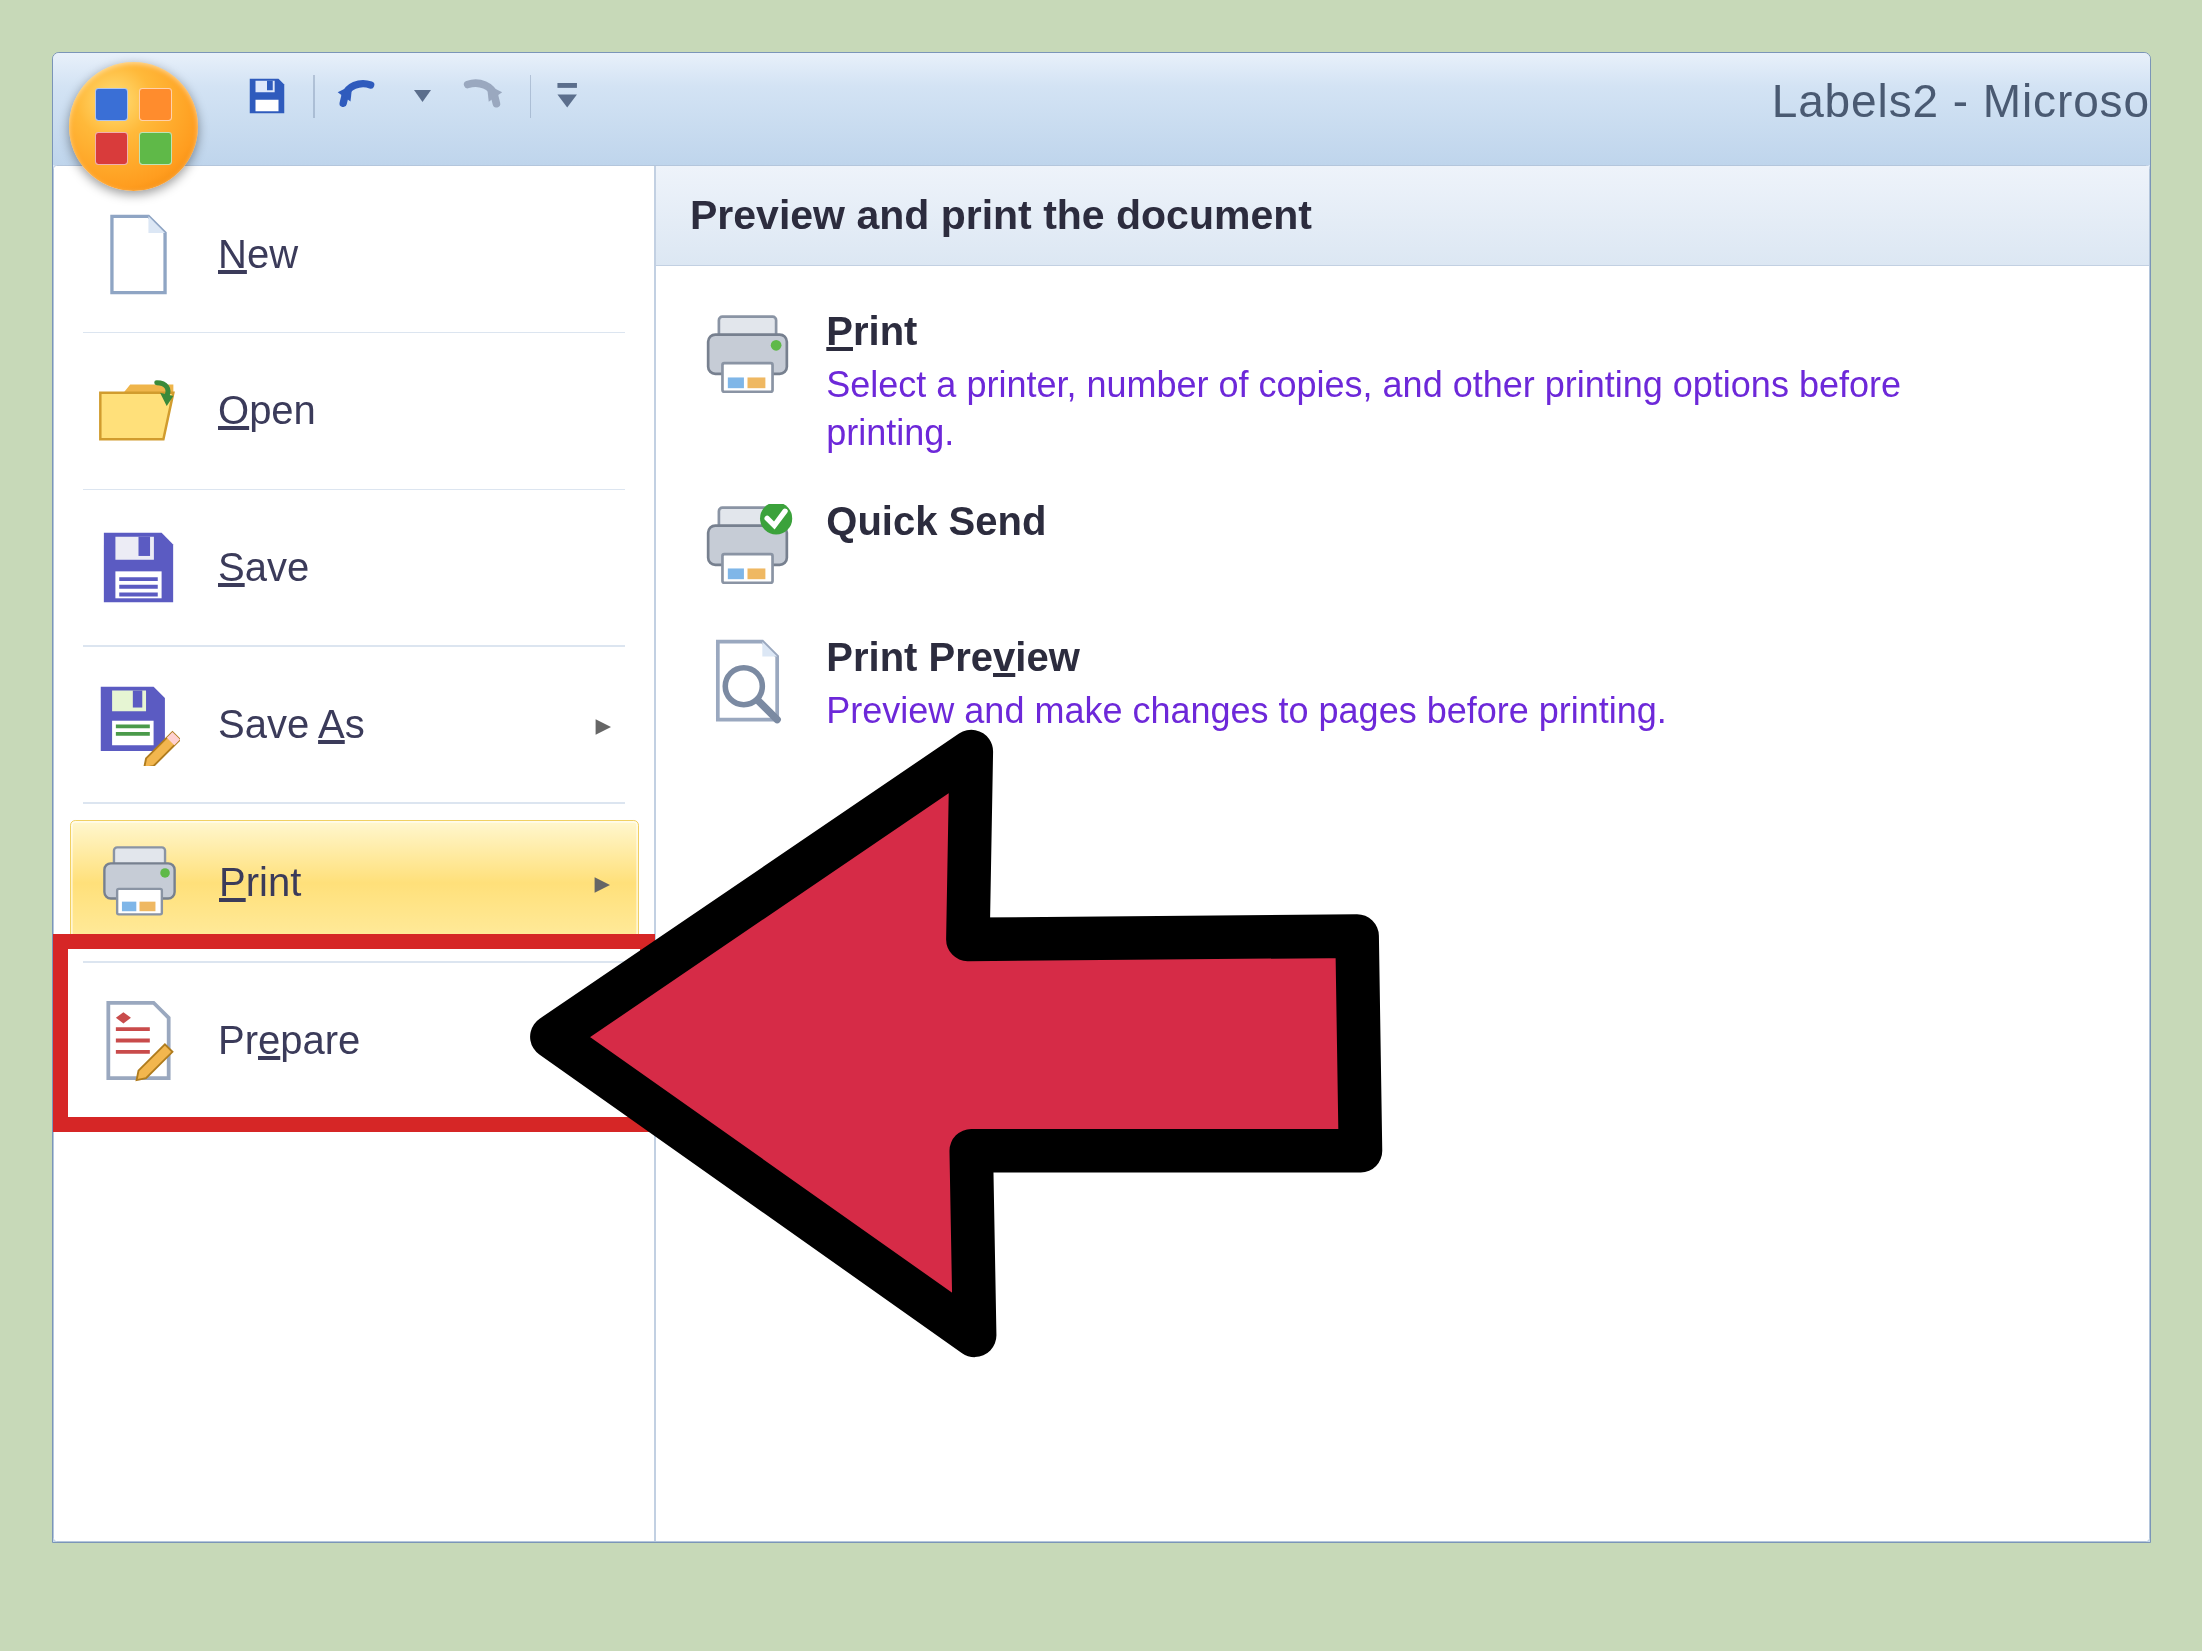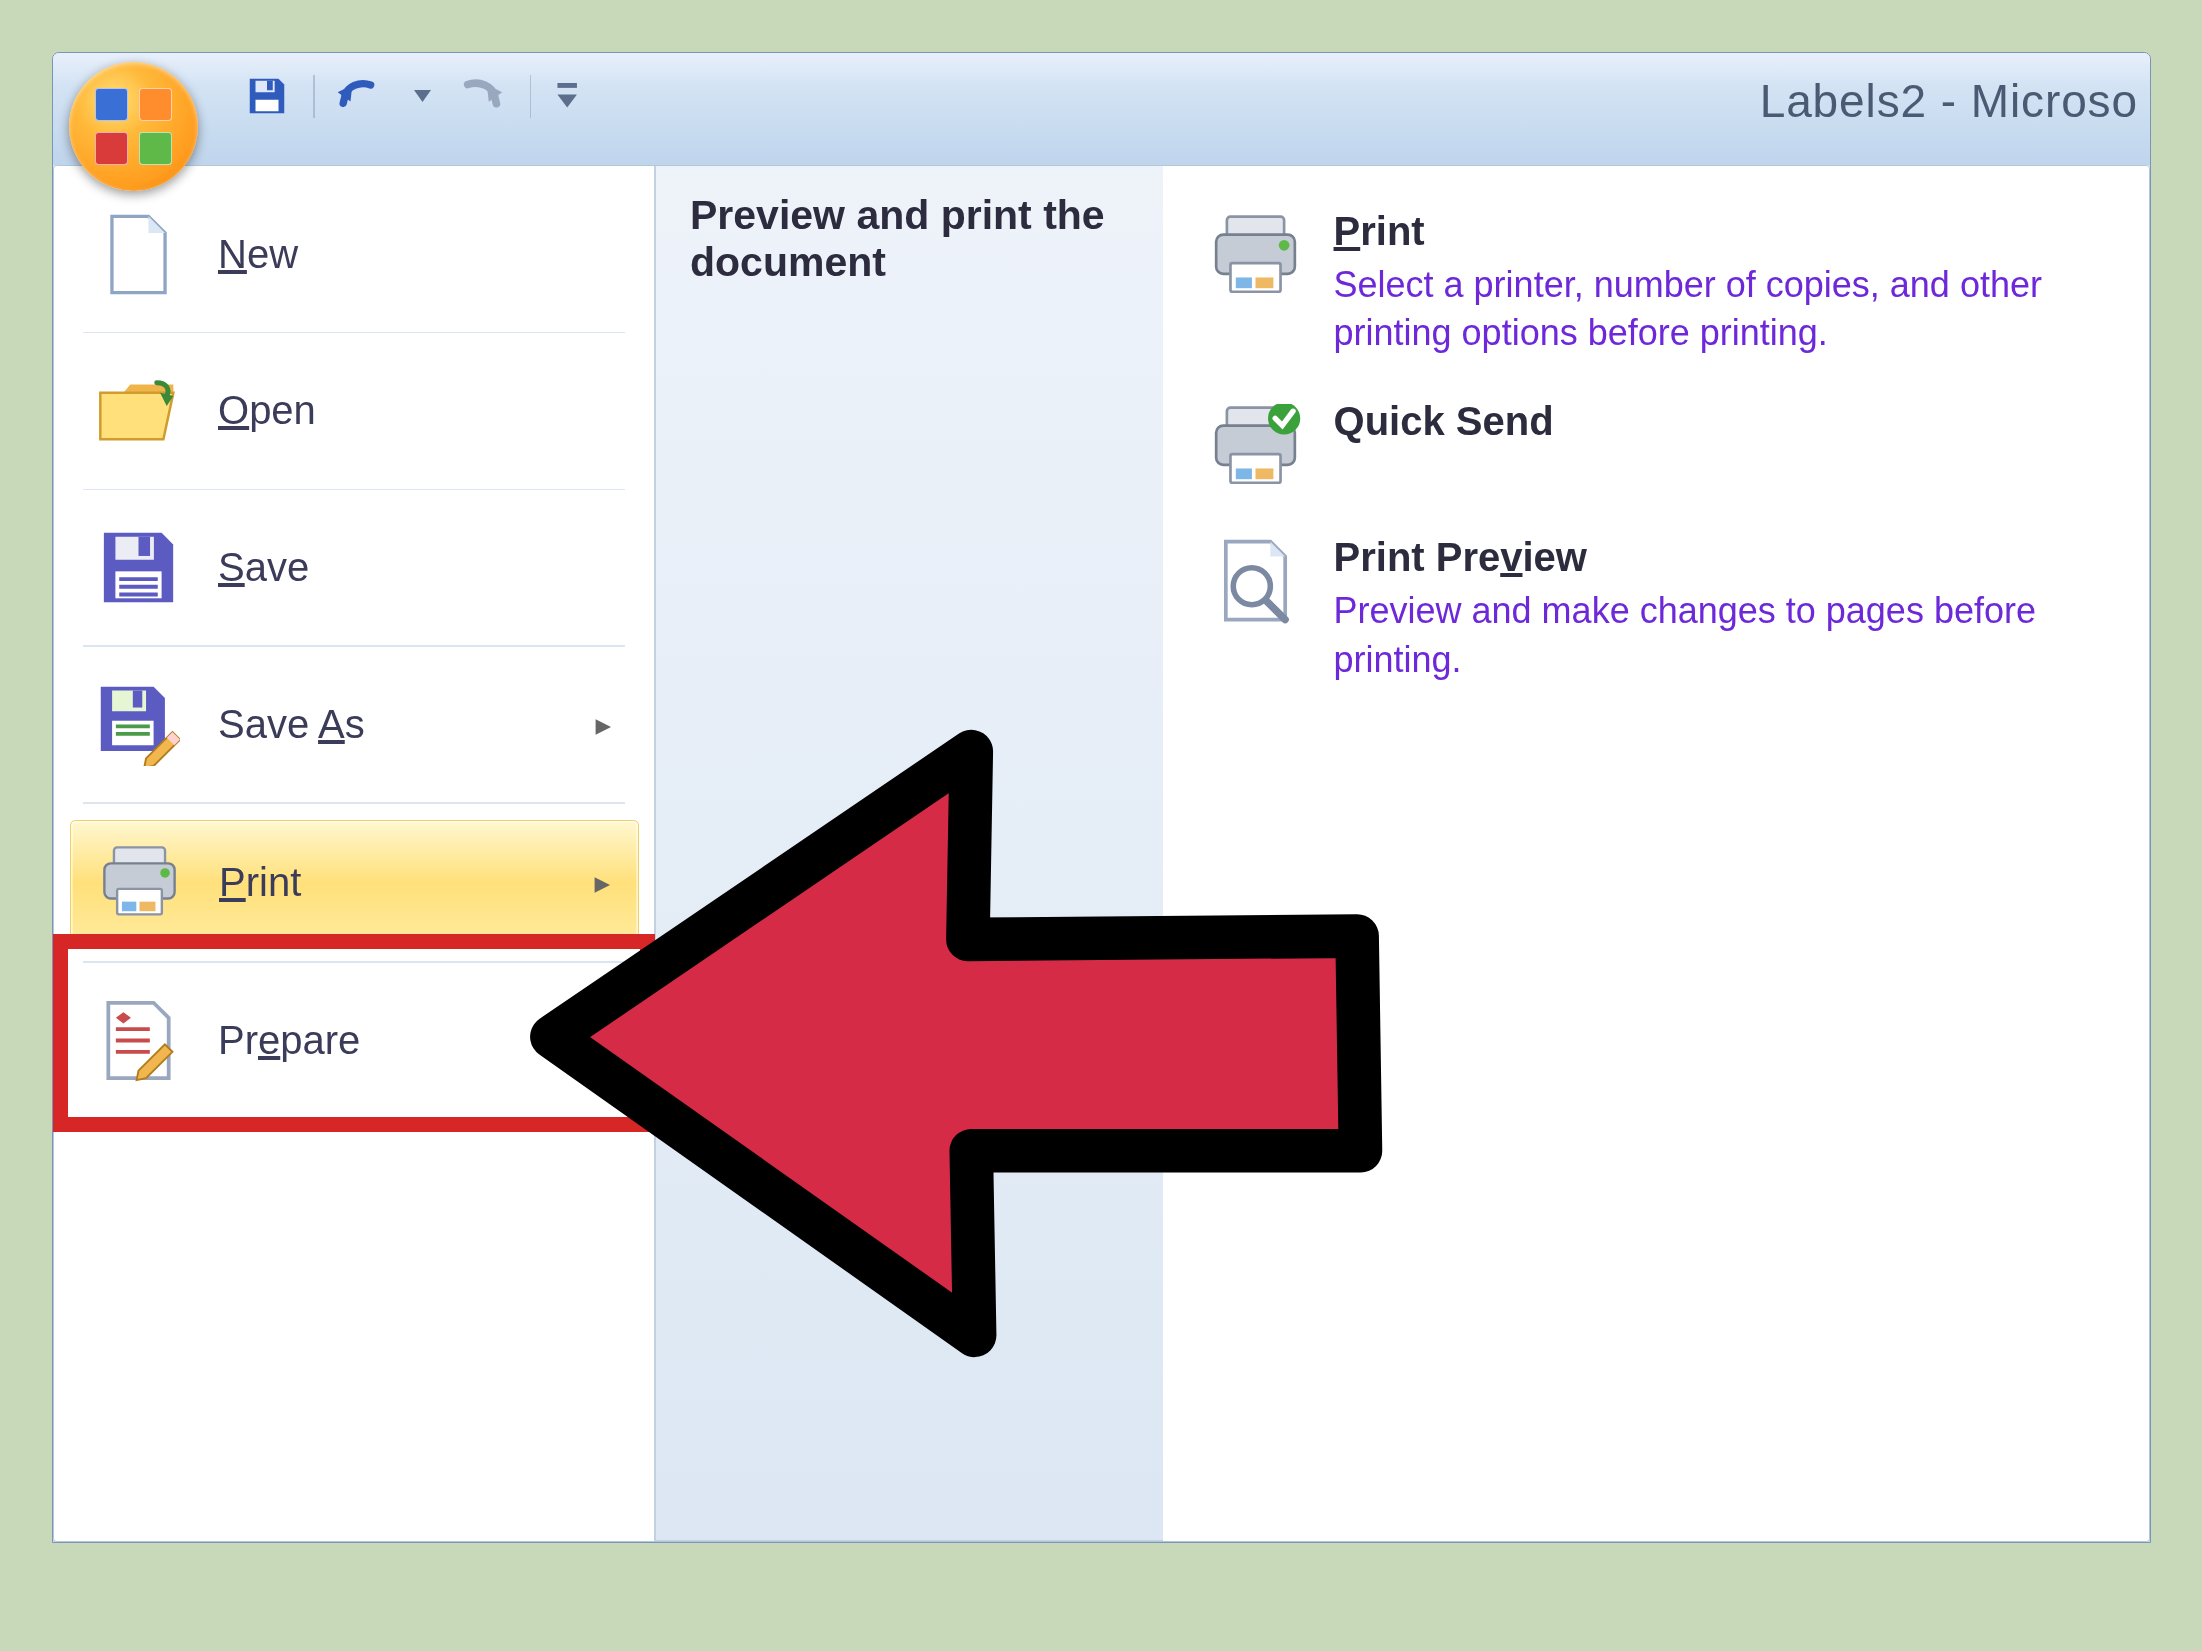--- a/index.html
+++ b/index.html
@@ -10,31 +10,31 @@
 .office-btn{width:129px;height:129px;border-radius:50%;background:radial-gradient(circle at 35% 30%,#ffe07a 0%,#ffb93a 30%,#ff9d1f 70%,#e77b00 100%);box-shadow:0 3.4px 10.3px rgba(0,0,0,.4),inset 0 1.7px 5.2px rgba(255,255,255,.5);margin:8.6px 15.5px;display:flex;align-items:center;justify-content:center;cursor:pointer;position:relative;z-index:3}
 .office-inner{width:77px;height:77px;position:relative}
 .office-inner .sq{position:absolute;width:33px;height:33px;border-radius:3.4px;border:1.7px solid rgba(255,255,255,.6)}
 .office-inner .sq.b{background:#3a6fd6;top:0;left:0}
 .office-inner .sq.o{background:#ff8c2d;top:0;right:0}
 .office-inner .sq.r{background:#d93b3b;bottom:0;left:0}
 .office-inner .sq.g{background:#5fb948;bottom:0;right:0}
 .qat{display:flex;align-items:center;gap:19px;padding:15.5px 26px}
 .qat-btn{width:55px;height:55px;display:flex;align-items:center;justify-content:center;cursor:pointer;border-radius:3.4px}
 .qat-sep{width:1.7px;height:43px;background:rgba(120,140,170,.4)}
-.title-text{flex:1;text-align:right;color:#4a5a72;font-size:46px;letter-spacing:0.9px;padding-right:12px;padding-top:20.6px;white-space:nowrap}
+.title-text{flex:1;text-align:right;color:#4a5a72;font-size:46px;letter-spacing:0.9px;padding-right:0;padding-top:20.6px;white-space:nowrap}
 .menu-body{display:flex;background:#fff;border:1.7px solid #b4c6dc;margin:0;border-radius:3.4px;height:1377px;position:relative}
 .left-col{width:602px;border-right:2.6px solid #c2d0e2;display:flex;flex-direction:column;padding:26px 15.5px}
 .menu-item{display:flex;align-items:center;gap:38px;padding:20.6px 27.5px;cursor:pointer;border-radius:5.2px;position:relative}
 .menu-item .icon{width:83px;height:83px;display:flex;align-items:center;justify-content:center;flex-shrink:0}
 .menu-item .label{font-size:40px;color:#3b3b5a}
 .menu-item .label u{text-decoration:underline}
 .menu-item.highlighted{background:linear-gradient(180deg,#fff7cf 0%,#ffe07a 50%,#ffeb9e 100%);border:1.7px solid #f0d062;box-shadow:0 0 0 1.7px rgba(255,255,255,.6) inset}
 .menu-item .arrow{margin-left:auto;font-size:31px;color:#666}
 .menu-divider{height:1.7px;background:#dce5f0;margin:15.5px 13.8px}
-.right-col{flex:1;display:flex;}
+.right-col{flex:1;display:flex;flex-direction:column}
 .panel-header{background:linear-gradient(180deg,#eef3fa 0%,#dce7f3 100%);border-bottom:1.7px solid #c2d0e2;padding:26px 34px;font-size:41px;font-weight:700;color:#2c2c3e}
 .panel-body{padding:22.4px 34px}
 .sub-item{display:flex;gap:31px;padding:20.6px 10.3px;cursor:pointer;border-radius:5.2px}
 .sub-item .icon{width:95px;height:95px;flex-shrink:0;display:flex;align-items:center;justify-content:center}
 .sub-item .txt .title{font-size:40px;font-weight:700;color:#2c2c3e;margin-bottom:6.9px}
 .sub-item .txt .title u{text-decoration:underline}
 .sub-item .txt .desc{font-size:36px;color:#6d28d9;line-height:1.35;max-width:1153px}
 
 .red-box{position:absolute;border:15.5px solid #d62626;left:53px;top:934px;width:602px;height:198px;z-index:4;pointer-events:none}
 

